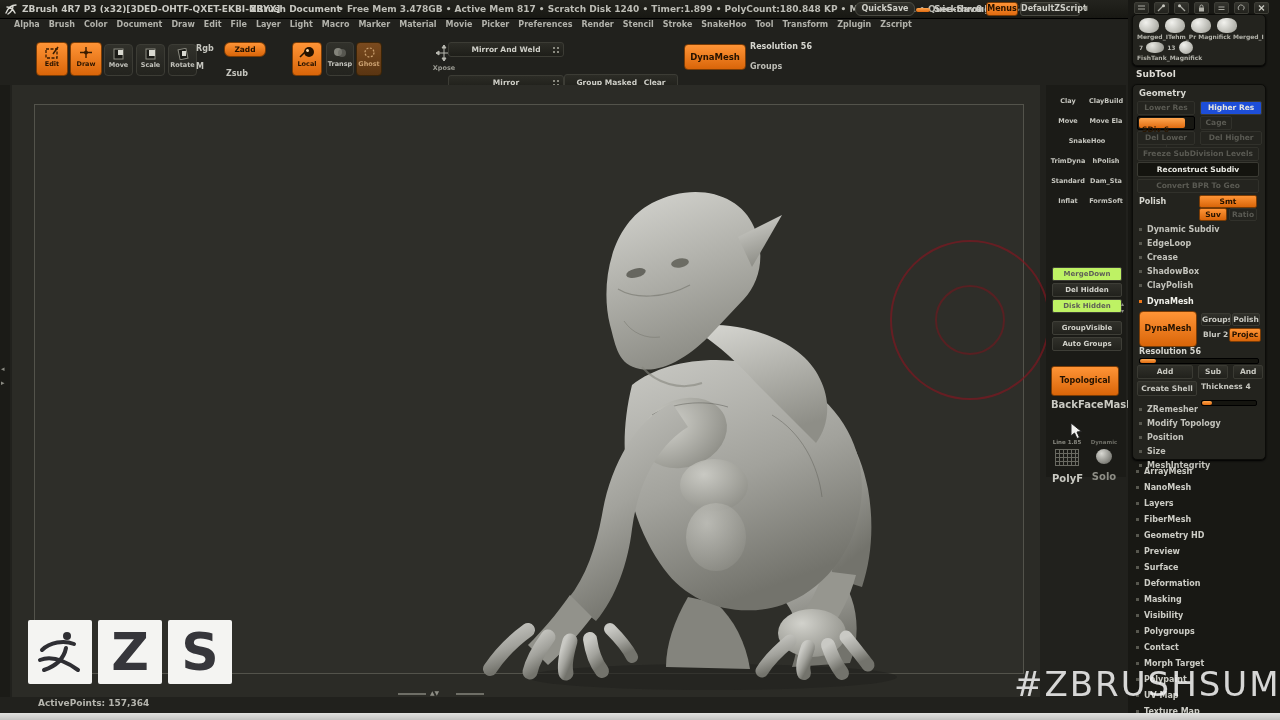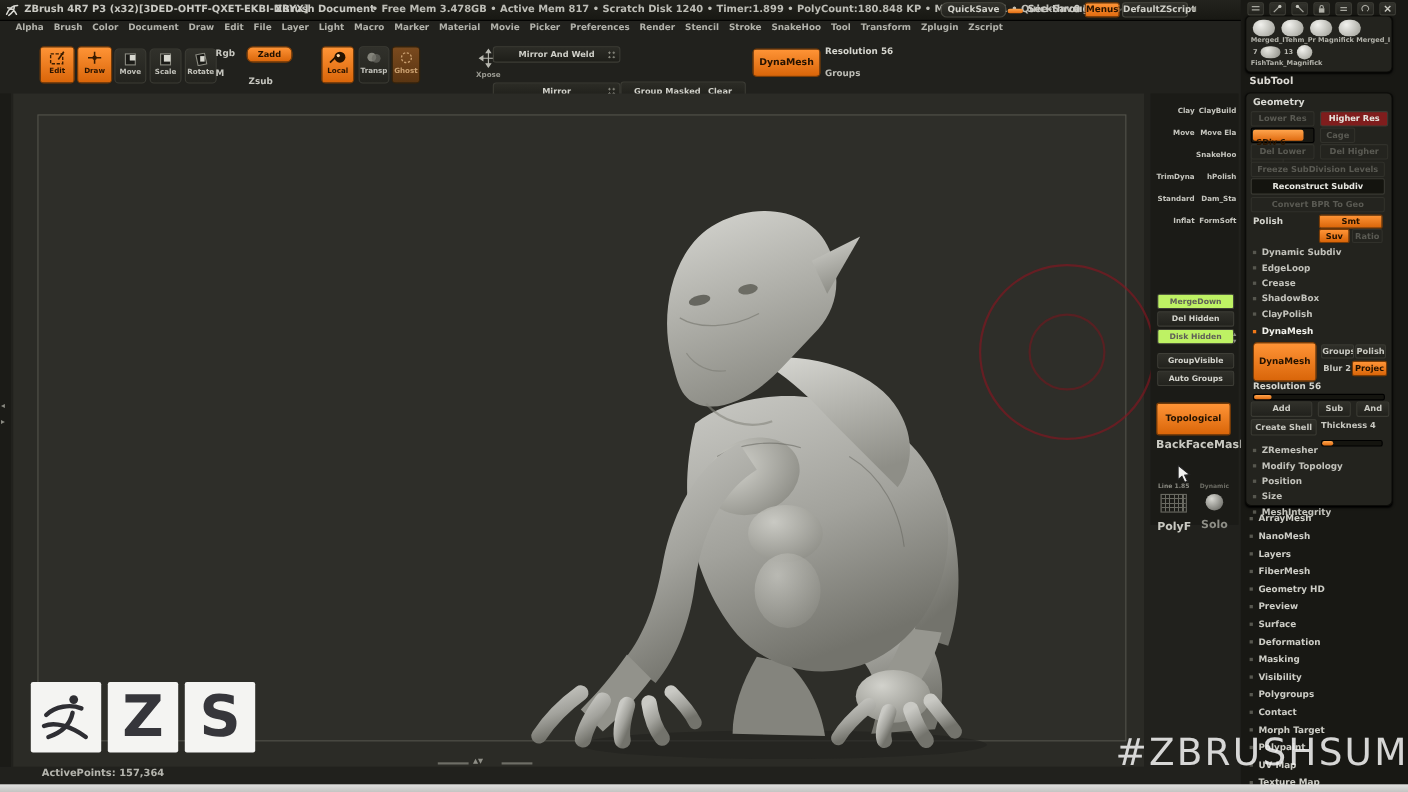--- a/index.html
+++ b/index.html
@@ -27,21 +27,21 @@
         background:radial-gradient(circle,#8a8a80 35%,transparent 40%) 0 0/4px 4px repeat;}
   .track{background:#14140f;border:1px solid #000;border-radius:2px;position:relative;height:4px;}
   .track .fill{position:absolute;left:0;top:0;bottom:0;background:linear-gradient(#ffa54e,#e06b10);border-radius:2px;}
   
   #canvas{left:12px;top:85px;width:1028px;height:612px;background:#2b2b26;}
   #docframe{left:34px;top:104px;width:988px;height:568px;border:1px solid #53534b;background:#2e2e29;}
   .redring{border-radius:50%;}
   
   #tray{left:1046px;top:85px;width:80px;height:392px;background:#1b1b17;}
   #brushgrid{display:grid;grid-template-columns:36px 36px;gap:1px 2px;}
-  .brush{text-align:right;}
+  .brush{text-align:center;}
   .brush .thumb{width:28px;height:24px;margin:0 auto;border-radius:50% 50% 46% 46%;
       background:radial-gradient(circle at 35% 28%,#ececе8,#ede8e2 10%,#a9a9a2 45%,#55554e 90%);}
   .brush .blabel{font-size:6.5px;font-weight:bold;color:#c6c6bf;line-height:8px;white-space:nowrap;}
   .brush.wide{grid-column:span 2;}
   .brush.wide .thumb{width:54px;height:20px;border-radius:40%;}
   .tbtn{width:68px;height:12px;margin:0 auto 2px;background:linear-gradient(#30302a,#22221d);
         border:1px solid #3e3e37;border-radius:2px;font-size:7px;font-weight:bold;color:#d4d4cd;
         text-align:center;line-height:12px;white-space:nowrap;}
   .tbtn.disabled{color:#5f5f58;background:#bef264;}
   
@@ -410,21 +410,21 @@
         <span style="width:14px;height:13px;border-radius:50%;background:radial-gradient(circle at 35% 30%,#f2f2ee,#9a9a92)"></span>
       </div>
       <div class="tinytxt" style="font-size:6px;padding-left:4px;color:#b2b2aa">FishTank_Magnifick</div>
     </div>
     <span class="abs" style="left:8px;top:69px;font-size:9px;font-weight:bold;color:#dedcd6">SubTool</span>
 
     <div class="abs box" style="left:4px;top:84px;width:132px;height:374px">
       <span class="abs" style="left:6px;top:3px;font-size:8.5px;font-weight:bold;color:#d8d8d2">Geometry</span>
       <div class="abs" style="left:4px;top:16px">
         <span class="gbtn disabled" style="width:56px">Lower Res</span>
-        <span class="gbtn" style="width:60px;color:#e6e6e0;background:#7f1d1d">Higher Res</span>
+        <span class="gbtn" style="width:60px;color:#e6e6e0;background:#1d4ed8">Higher Res</span>
       </div>
       <div class="abs" style="left:4px;top:31px">
         <span class="gsl" style="width:56px"><span class="fill" style="width:46px"></span><span class="stext">SDiv 6</span></span>
         <span class="gbtn disabled" style="width:30px">Cage</span>
         <span class="gbtn disabled" style="width:28px">Ratio</span>
       </div>
       <div class="abs" style="left:4px;top:46px">
         <span class="gbtn disabled" style="width:56px">Del Lower</span>
         <span class="gbtn disabled" style="width:60px">Del Higher</span>
       </div>

